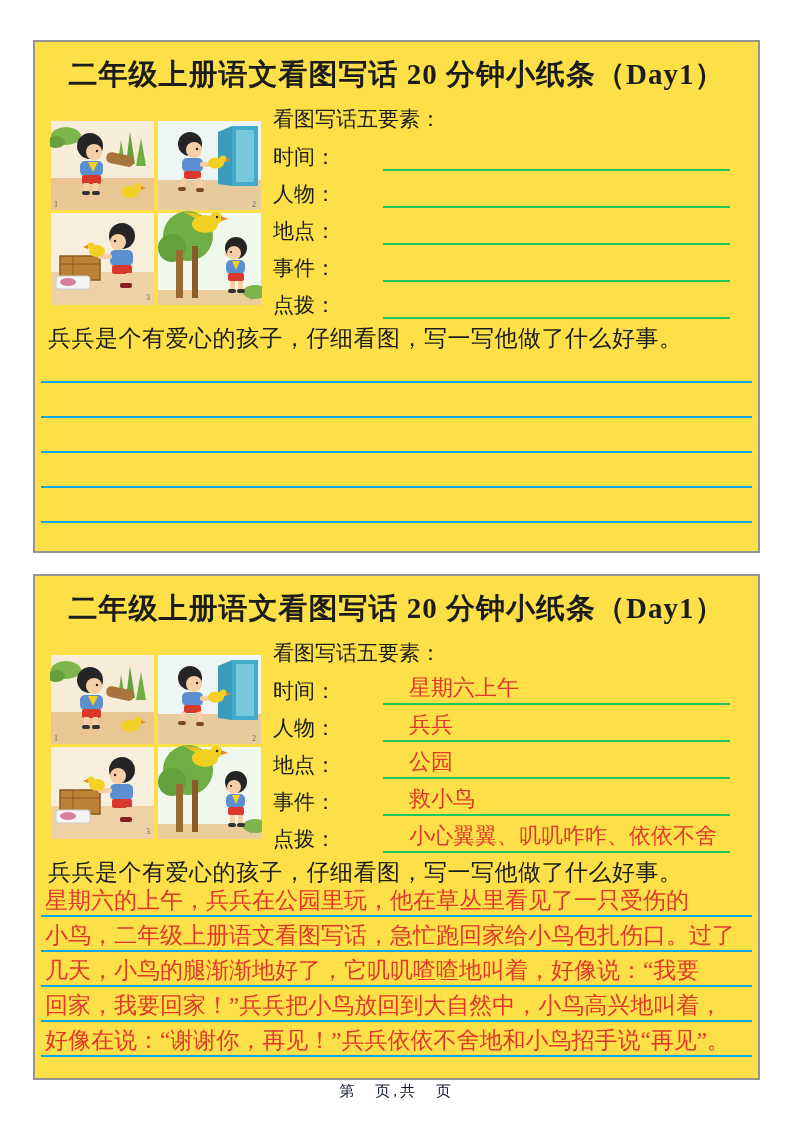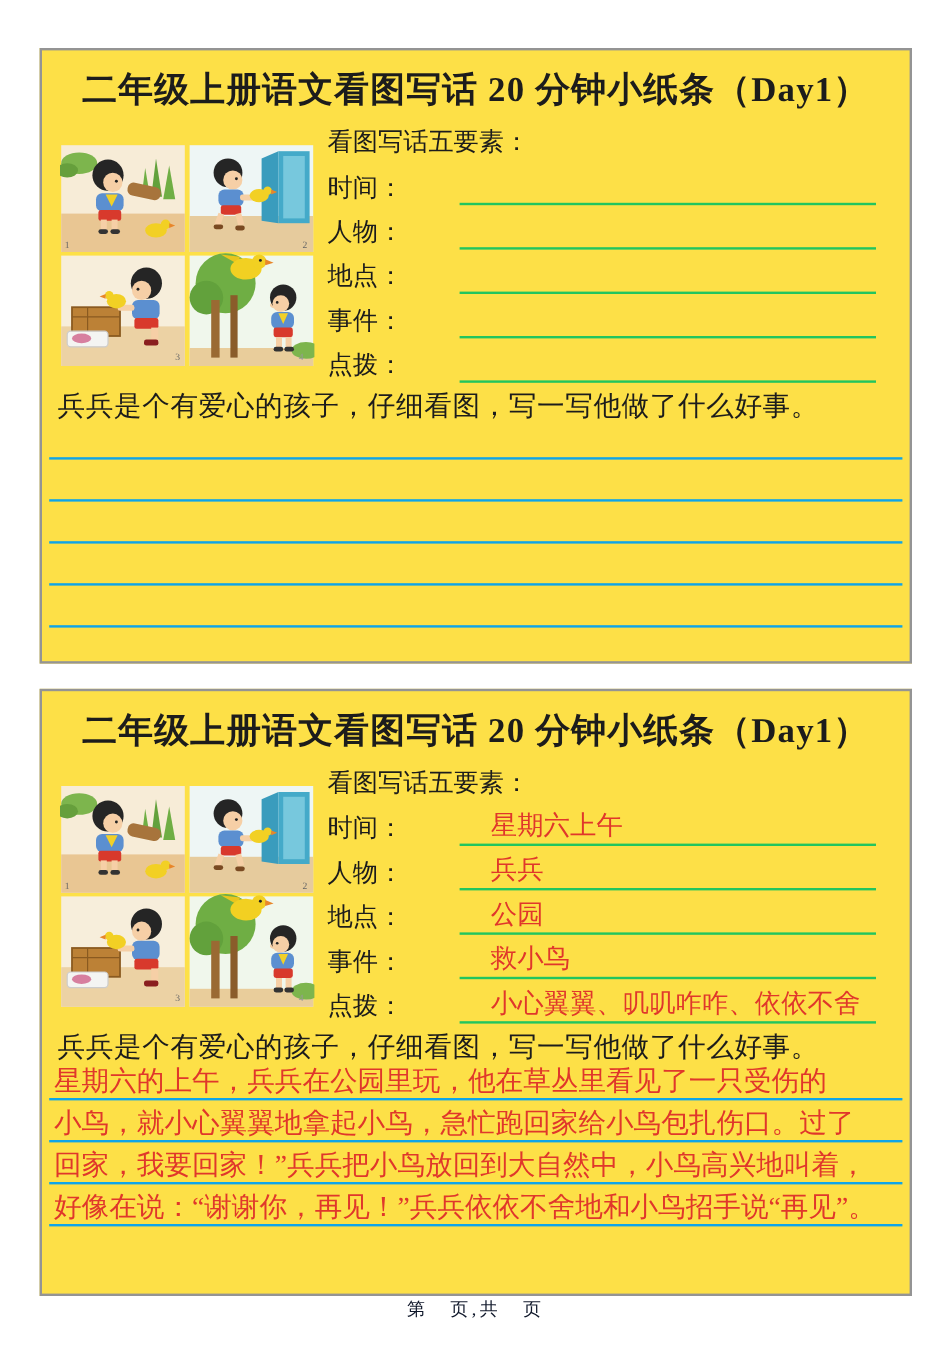--- a/index.html
+++ b/index.html
@@ -252,21 +252,24 @@
           <span class="field-value">小心翼翼、叽叽咋咋、依依不舍</span>
         </span>
     </div>
   </div>
   <p class="prompt">兵兵是个有爱心的孩子，仔细看图，写一写他做了什么好事。</p>
   <div class="answers">
     <div class="answer-line">
         <span class="answer-text">星期六的上午，兵兵在公园里玩，他在草丛里看见了一只受伤的</span>
       </div>
     <div class="answer-line">
-        <span class="answer-text">小鸟，就小心翼翼地拿起小鸟，急忙跑回家给小鸟包扎伤口。过了</span>
+        <span class="answer-text">小鸟，二年级上册语文看图写话，急忙跑回家给小鸟包扎伤口。过了</span>
+      </div>
+    <div class="answer-line">
+        <span class="answer-text">几天，小鸟的腿渐渐地好了，它叽叽喳喳地叫着，好像说：“我要</span>
       </div>
     <div class="answer-line">
         <span class="answer-text">回家，我要回家！”兵兵把小鸟放回到大自然中，小鸟高兴地叫着，</span>
       </div>
     <div class="answer-line">
         <span class="answer-text">好像在说：“谢谢你，再见！”兵兵依依不舍地和小鸟招手说“再见”。</span>
       </div>
   </div>
 </section>
 

